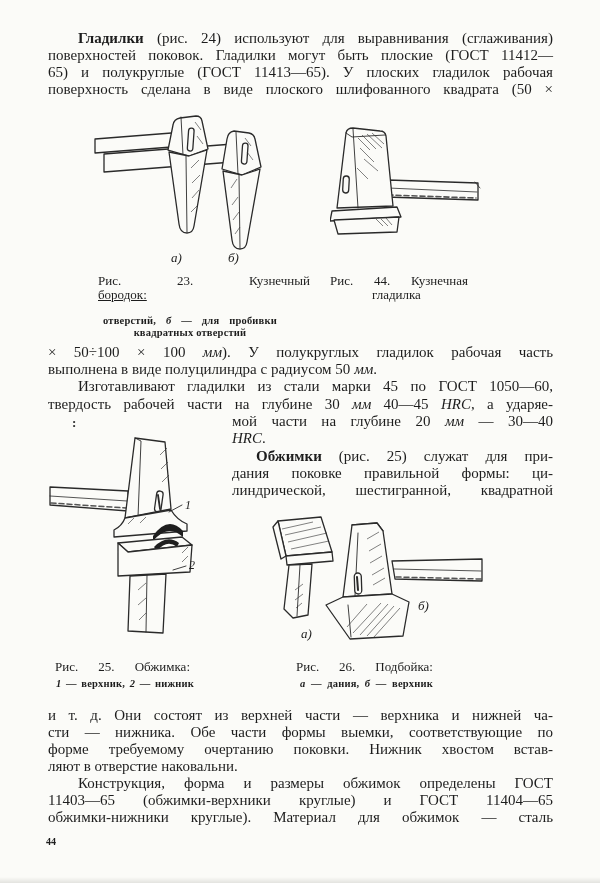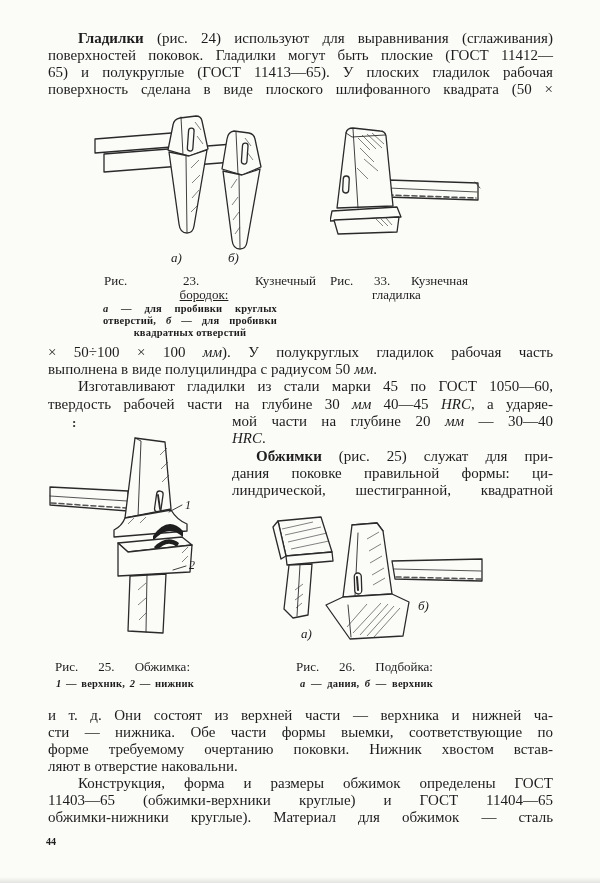--- a/index.html
+++ b/index.html
@@ -18,21 +18,21 @@
       box-sizing:border-box;white-space:nowrap;}
   .rl.j{white-space:normal;text-align:justify;text-align-last:justify;}
   .ind{padding-left:30px;}
   .ind2{padding-left:24px;}
   .seg-b{font-weight:bold;}
   .seg-i{font-style:italic;}
   .seg-n{}
   
   .cap{position:absolute;font-size:13px;line-height:14px;box-sizing:border-box;}
   .cap.jl{text-align:justify;text-align-last:justify;}
-  .cap.ctr{text-align:center;text-decoration:underline;}
+  .cap.ctr{text-align:left;text-decoration:underline;}
   .leg{position:absolute;font-size:10.5px;line-height:12.5px;font-weight:bold;
        box-sizing:border-box;letter-spacing:.2px;}
   .leg.jl{text-align:justify;text-align-last:justify;}
   .leg.ctr{text-align:center;}
   .sub{position:absolute;font-style:italic;font-size:13px;}
   .pagenum{position:absolute;left:46px;top:836px;font-size:10px;font-weight:bold;}
   .stray{position:absolute;left:72px;top:415px;font-size:13px;font-weight:bold;color:#2e2e2e;}
   .fig{position:absolute;}
   .fig text{font-family:"Liberation Serif","DejaVu Serif",serif;font-style:italic;
             font-size:12px;fill:#1d1d1d;}
@@ -98,27 +98,26 @@
         <path d="M2,93 L67,89 L71,99 L0,103 Z"></path>
         <path d="M4,102 L69,99 L67,114 L8,116 Z"></path>
       </g>
     </g>
     <g stroke="#2e2e2e" stroke-width="0.7" fill="none" opacity="0.85">
       <path d="M28,20 L40,32 M32,17 L46,31 M37,16 L52,30 M42,15 L54,26 M30,30 L44,44 M34,41 L48,53 M27,50 L38,61"></path>
       <path d="M46,101 L53,108 M51,101 L58,108 M56,100 L62,107"></path>
     </g>
   </svg>
 
-  <div class="cap jl" style="left:104px;top:274px;width:212px">Рис. 23. Кузнечный</div>
+  <div class="cap jl" style="left:98px;top:274px;width:212px">Рис. 23. Кузнечный</div>
   <div class="cap ctr" style="left:98px;top:288px;width:212px">бородок:</div>
-  <div class="leg jl" style="left:103px;top:303px;width:174px"><span class="seg-i">а</span><span class="seg-n"> — для пробивки круглых</span></div>
   <div class="leg ctr" style="left:103px;top:327px;width:174px"><span class="seg-n">квадратных отверстий</span></div>
   <div class="leg jl" style="left:103px;top:315px;width:174px"><span class="seg-n">отверстий, </span><span class="seg-i">б</span><span class="seg-n"> — для пробивки</span></div>
 
-  <div class="cap jl" style="left:330px;top:274px;width:138px">Рис. 33. Кузнечная</div>
+  <div class="cap jl" style="left:330px;top:274px;width:138px">Рис. 44. Кузнечная</div>
   <div class="cap" style="left:372px;top:288px;width:100px">гладилка</div>
 
   <div>
     <div class="bl j" style="top:344px"><span class="seg-n">× 50÷100 × 100 </span><span class="seg-i">мм</span><span class="seg-n">). У полукруглых гладилок рабочая часть</span></div>
     <div class="bl" style="top:361px"><span class="seg-n">выполнена в виде полуцилиндра с радиусом 50 </span><span class="seg-i">мм</span><span class="seg-n">.</span></div>
   </div>
 
   <div>
     <div class="bl j ind" style="top:378px"><span class="seg-n">Изготавливают гладилки из стали марки 45 по ГОСТ 1050—60,</span></div>
     <div class="bl j" style="top:396px"><span class="seg-n">твердость рабочей части на глубине 30 </span><span class="seg-i">мм</span><span class="seg-n"> 40—45 </span><span class="seg-i">HRC</span><span class="seg-n">, а ударяе-</span></div>

